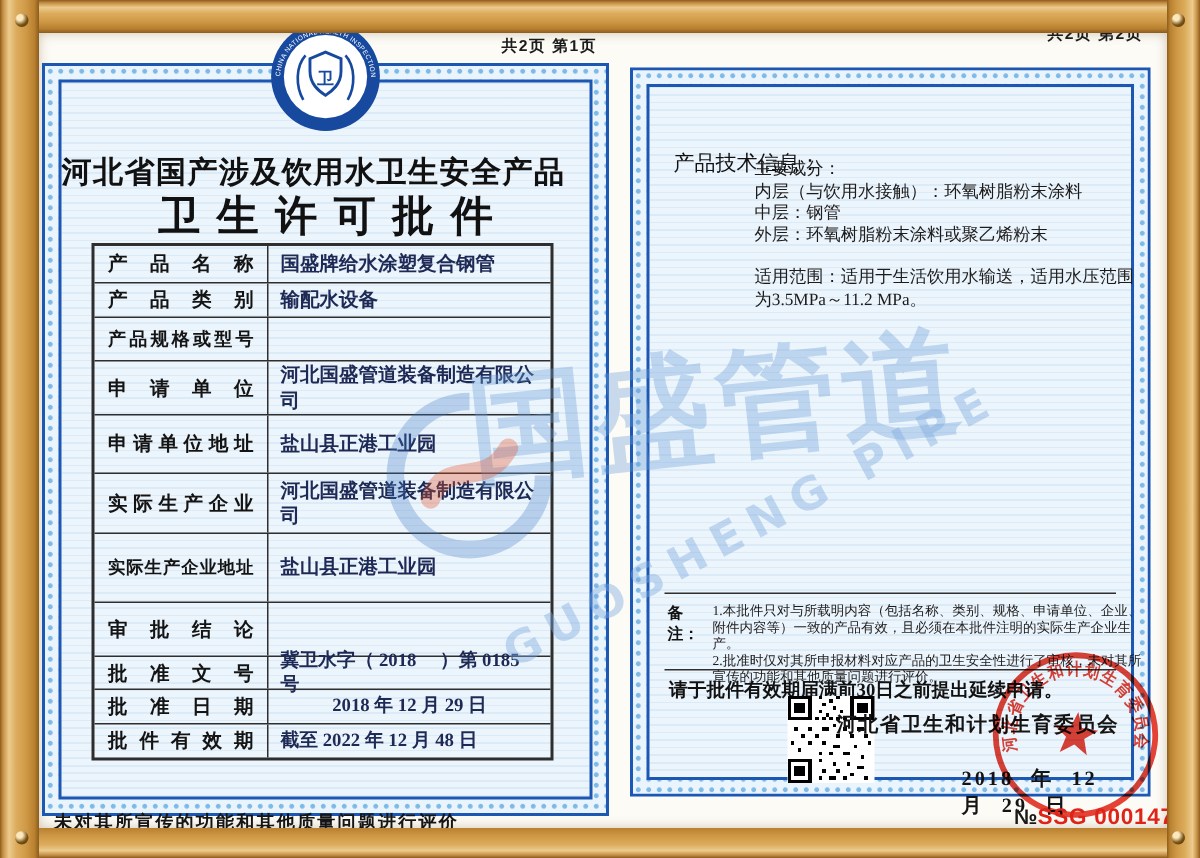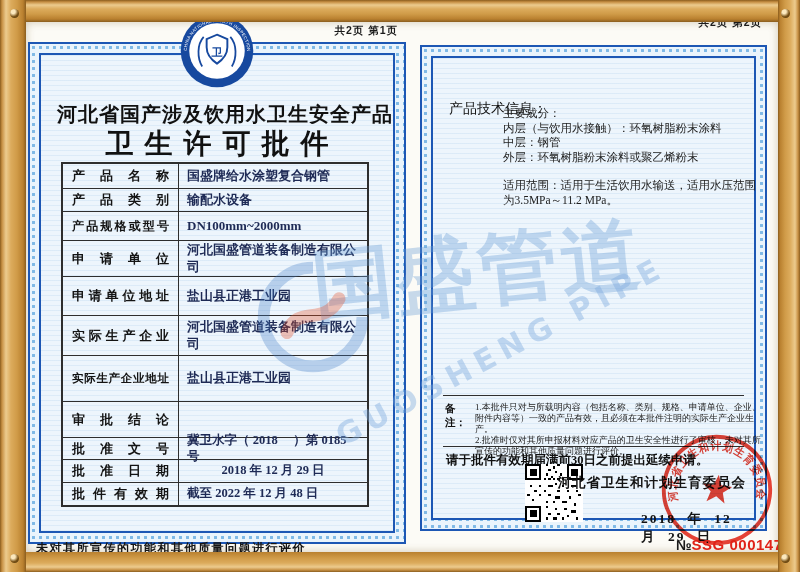--- a/index.html
+++ b/index.html
@@ -24,21 +24,21 @@
   .band{position:absolute;inset:0;padding:9px;box-sizing:border-box;
     background-color:#eaf4fc;
     background-image:radial-gradient(circle,#7fb9e6 1.4px,rgba(0,0,0,0) 1.8px);
     background-size:7px 7px;}
   .inner{position:relative;width:100%;height:100%;box-sizing:border-box;border:2px solid #1d57b4;
     background-color:#edf5fc;
     background-image:repeating-linear-gradient(180deg,rgba(130,180,225,.16) 0 1px,rgba(0,0,0,0) 1px 5px);}
   .page-head{position:absolute;z-index:3;font-family:"Liberation Sans","DejaVu Sans",sans-serif;
     font-size:10.5px;font-weight:bold;color:#1b1b1b;letter-spacing:1px;}
   
-  .lp-title1{position:absolute;left:0;right:0;top:46px;text-align:right;font-size:20px;
+  .lp-title1{position:absolute;left:0;right:0;top:46px;text-align:left;font-size:20px;
     font-weight:bold;color:#111;letter-spacing:1px;}
   .lp-title2{position:absolute;left:0;right:0;top:70px;text-align:center;font-size:28px;
     font-weight:bold;color:#111;letter-spacing:11px;text-indent:11px;}
   .ptable{position:absolute;left:20px;top:107px;width:308px;border:2px solid #2e2e2e;box-sizing:border-box;}
   .t-row{display:flex;border-bottom:1px solid #2e2e2e;}
   .t-row:last-child{border-bottom:none;}
   .cell-l{width:116px;box-sizing:border-box;border-right:1px solid #2e2e2e;display:flex;align-items:center;
     padding:0 9px;font-weight:bold;font-size:13px;color:#141414;
     font-family:"Liberation Sans","DejaVu Sans",sans-serif;}
   .cell-l .spread{display:flex;justify-content:space-between;width:100%;}
@@ -125,21 +125,20 @@
               <span class="spread">
                 <span>产</span>
                 <span>品</span>
                 <span>规</span>
                 <span>格</span>
                 <span>或</span>
                 <span>型</span>
                 <span>号</span>
               </span>
             </div>
-          <div class="cell-v">DN100mm~2000mm</div>
         </div>
         <div class="t-row" style="height:35px;">
           <div class="cell-l">
               <span class="spread">
                 <span>申</span>
                 <span>请</span>
                 <span>单</span>
                 <span>位</span>
               </span>
             </div>

